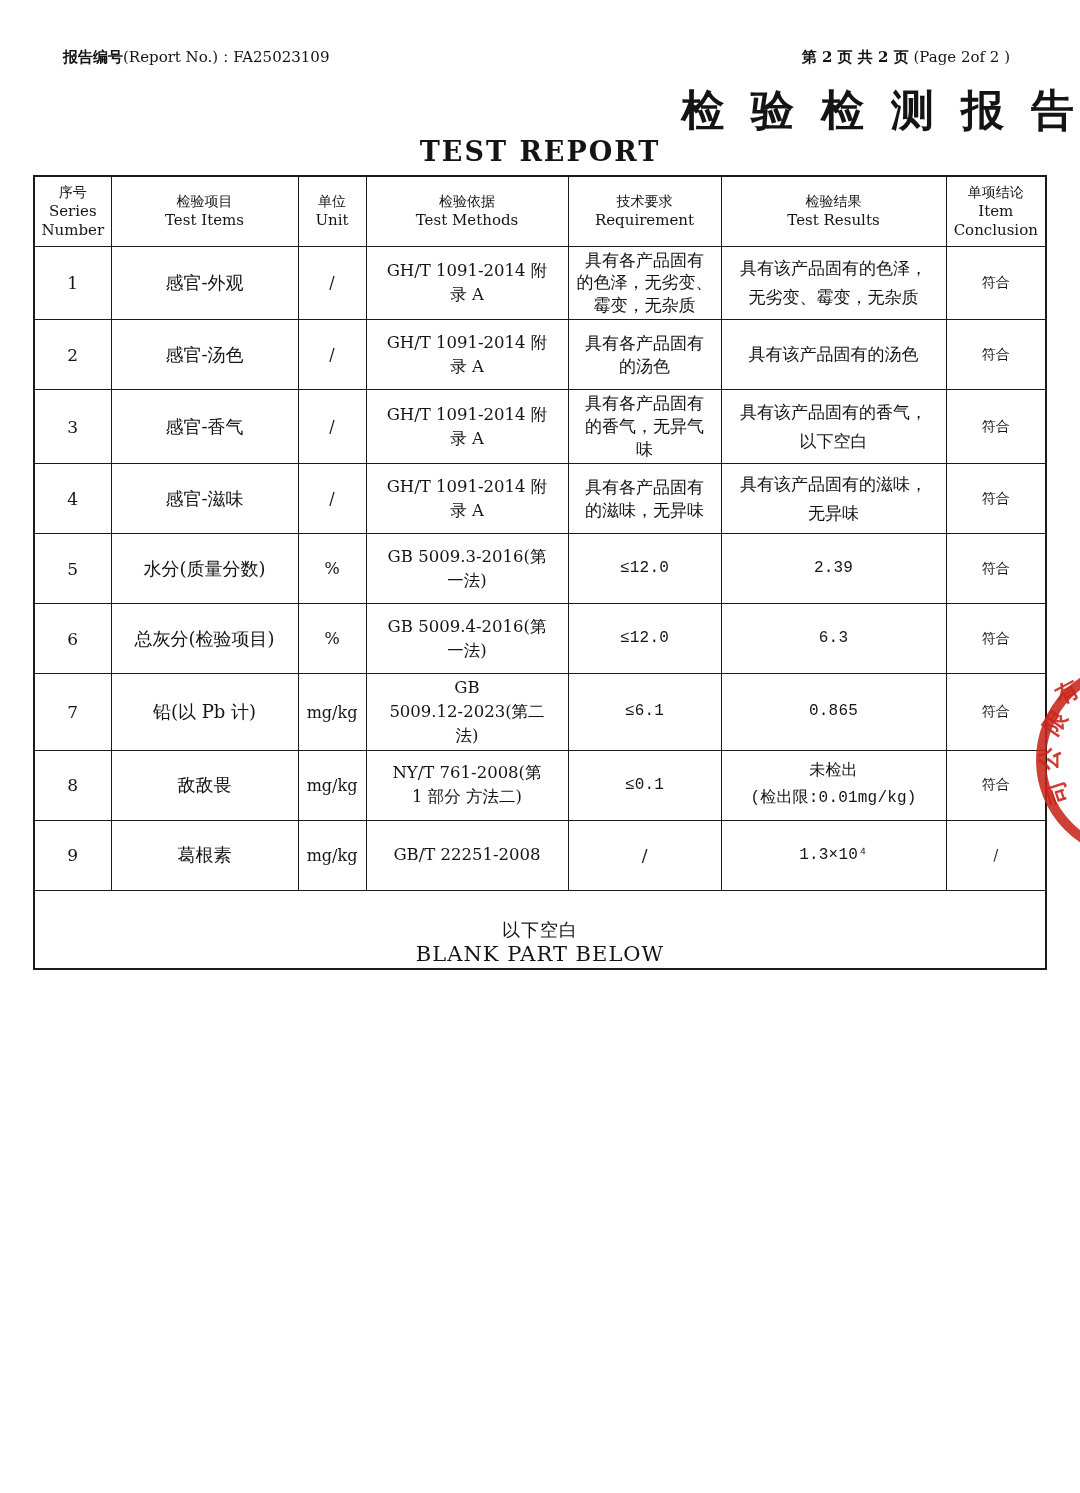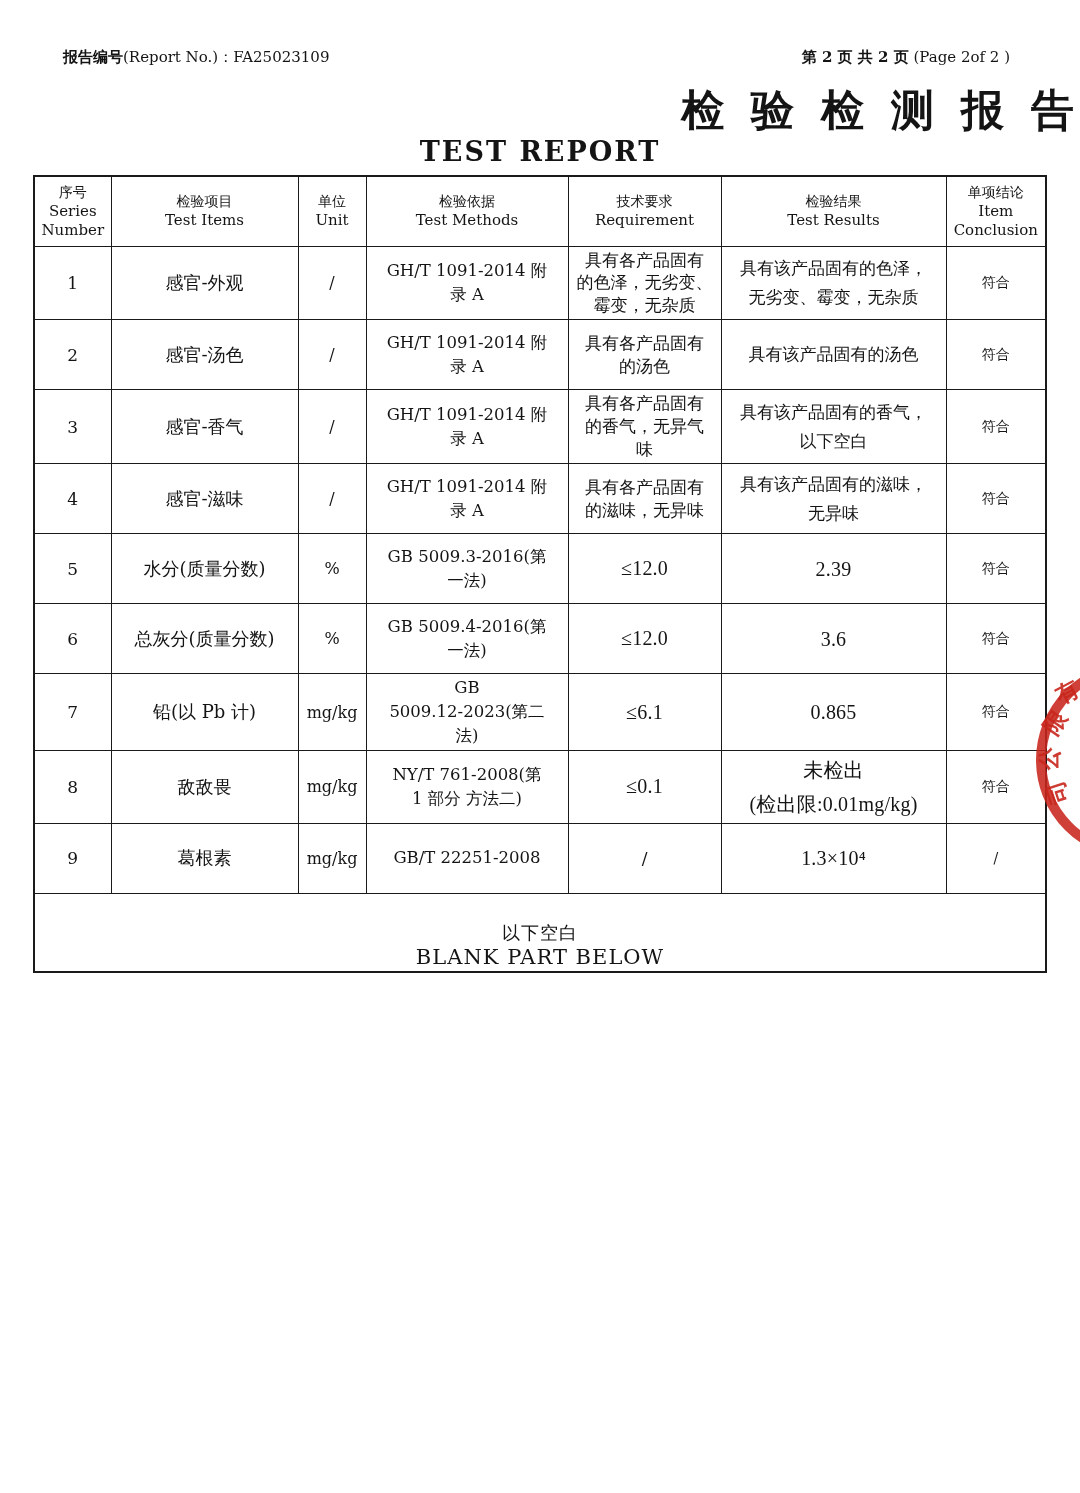--- a/index.html
+++ b/index.html
@@ -51,22 +51,22 @@
   .hd-cn{font-size:14px;line-height:1.35;}
   .hd-en{font-size:15px;line-height:1.25;}
   .c-num{font-size:17px;}
   .c-item{font-size:18px;}
   .c-unit{font-size:16px;}
   .c-method{font-size:16.5px;line-height:1.45;margin-top:38px;}
   .c-req{font-size:17px;line-height:1.35;}
   .c-result{font-size:17px;line-height:1.7;}
   .c-concl{font-size:14px;}
   .sans{
-    font-family:Liberation Serif, serif;
-    font-size:20px;letter-spacing:.2px;
+    font-family:Liberation Mono, monospace;
+    font-size:16px;letter-spacing:.2px;
   }
   .blank-cell{font-size:20px;letter-spacing:1px;margin-left:20px;}
   .blank-cn{font-size:18px;}
   .blank-en{font-size:21px;}
   
   .stamp{
     position:absolute;left:1020px;top:653px;width:60px;height:205px;
     overflow:hidden;pointer-events:none;
   }
   .stamp-ring{
@@ -183,26 +183,26 @@
       <td class="c-unit">%</td>
       <td class="c-method">GB 5009.3-2016(第
 一法)</td>
       <td class="c-req sans">≤12.0</td>
       <td class="c-result sans">2.39</td>
       <td class="c-concl">符合</td>
     </tr>
 
     <tr class="data-row">
       <td class="c-num">6</td>
-      <td class="c-item">总灰分(质量分数)</td>
+      <td class="c-item">总灰分(检验项目)</td>
       <td class="c-unit">%</td>
       <td class="c-method">GB 5009.4-2016(第
 一法)</td>
       <td class="c-req sans">≤12.0</td>
-      <td class="c-result sans">3.6</td>
+      <td class="c-result sans">6.3</td>
       <td class="c-concl">符合</td>
     </tr>
 
     <tr class="data-row">
       <td class="c-num">7</td>
       <td class="c-item">铅(以 Pb 计)</td>
       <td class="c-unit">mg/kg</td>
       <td class="c-method">GB
 5009.12-2023(第二
 法)</td>

